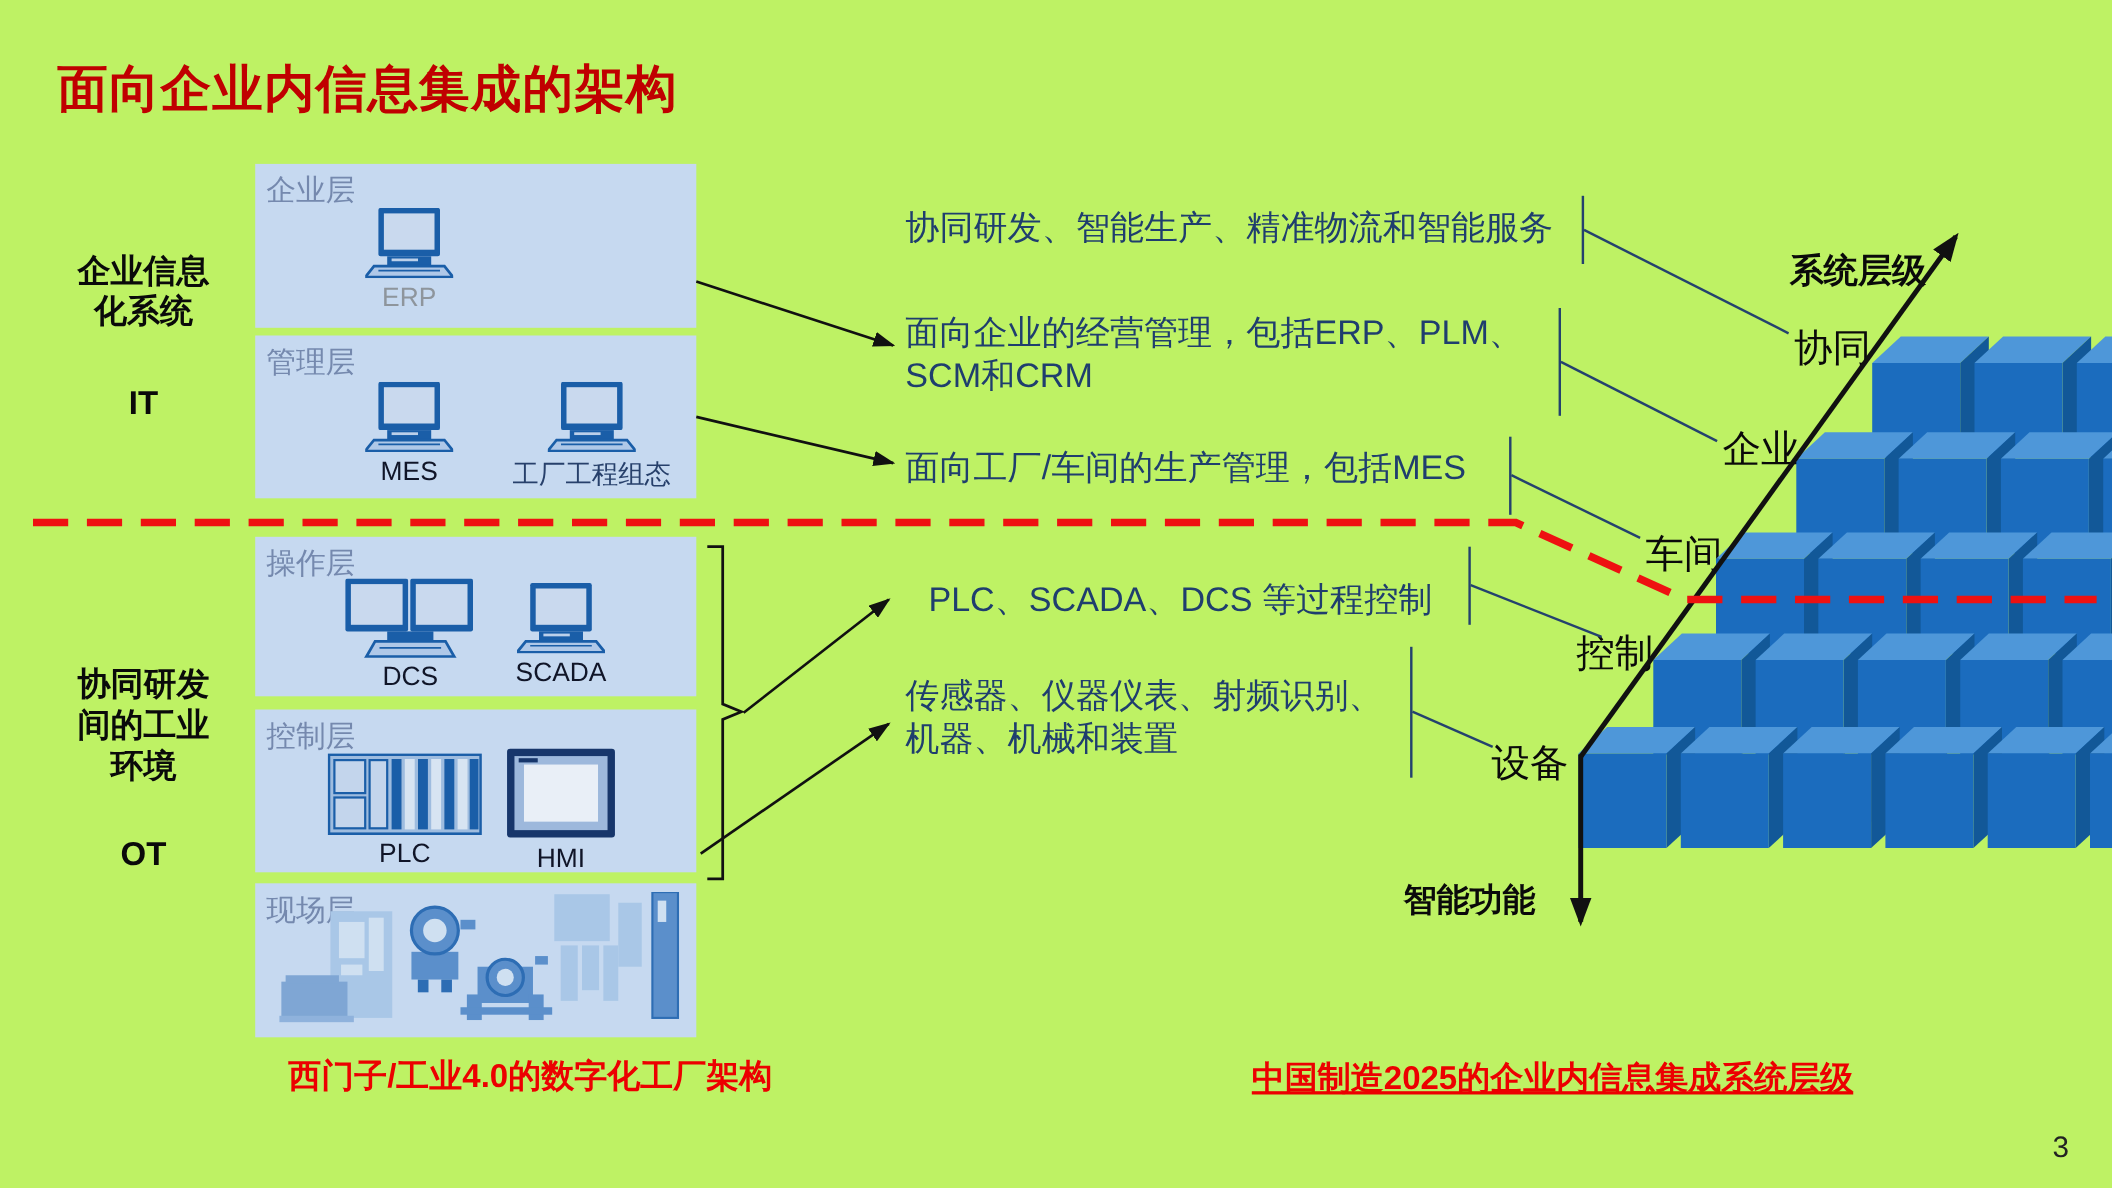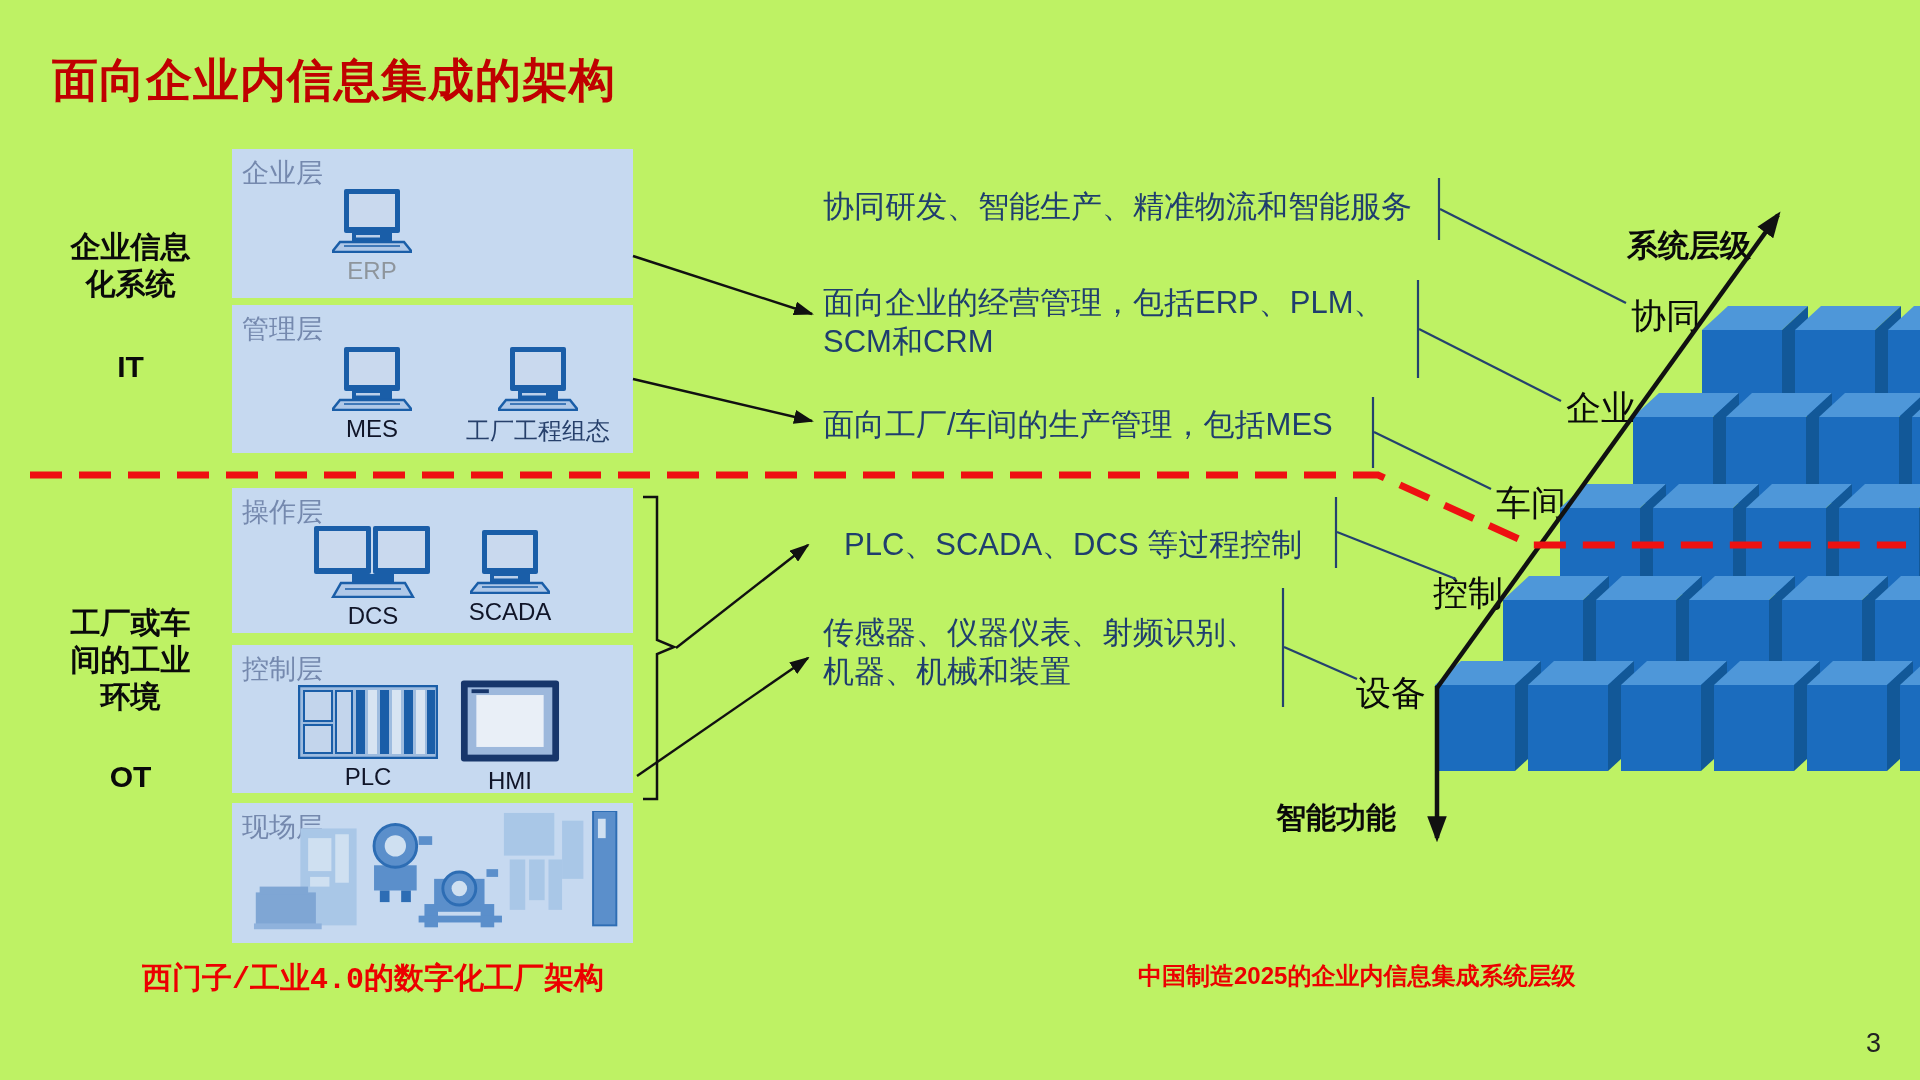--- a/index.html
+++ b/index.html
@@ -108,21 +108,21 @@
         <rect x="355" y="8" width="8" height="20" fill="#CFE0F1"></rect>
       </symbol>
     </defs>
   </svg>
 
   <div class="abs title">面向企业内信息集成的架构</div>
 
   <div class="abs side-label" style="top:228px;">企业信息
 化系统</div>
   <div class="abs side-label" style="top:348px;">IT</div>
-  <div class="abs side-label" style="top:604px;">工厂或车
+  <div class="abs side-label" style="top:604px;">协同研发
 间的工业
 环境</div>
   <div class="abs side-label" style="top:758px;">OT</div>
 
   <div class="panel" style="top:149px;height:149px;">
     <div class="panel-label">企业层</div>
     <div class="dev" style="left:96px;top:40px;">
       <svg width="88" height="64" viewBox="0 0 80 64">
           <use href="#sym-pc"></use>
         </svg>
@@ -194,22 +194,22 @@
 机器、机械和装置</div>
 
   <div class="abs axis-label" style="left:1627px;top:225px;">系统层级</div>
   <div class="abs axis-label" style="left:1276px;top:798px;font-size:30px;">智能功能</div>
   <div class="abs level" style="left:1631px;top:293px;">协同</div>
   <div class="abs level" style="left:1566px;top:385px;">企业</div>
   <div class="abs level" style="left:1496px;top:480px;">车间</div>
   <div class="abs level" style="left:1433px;top:570px;">控制</div>
   <div class="abs level" style="left:1356px;top:670px;">设备</div>
 
-  <div class="abs caption" style="left:142px;top:958px;width:560px;text-align:left;font-family:Liberation Mono, monospace;">西门子/工业4.0的数字化工厂架构</div>
-  <div class="abs caption" style="left:1138px;top:960px;font-size:24px;">中国制造2025的企业内信息集成系统层级</div>
+  <div class="abs caption" style="left:142px;top:958px;width:560px;text-align:right;">西门子/工业4.0的数字化工厂架构</div>
+  <div class="abs caption" style="left:1138px;top:960px;font-size:30px;text-decoration:underline;">中国制造2025的企业内信息集成系统层级</div>
   <div class="abs page-num" style="left:1866px;top:1028px;">3</div>
 
   <svg class="overlay" width="1920" height="1080" viewBox="0 0 1920 1080">
     <defs>
       <marker id="mArrow" viewBox="0 0 20 14" refX="18" refY="7" markerWidth="20" markerHeight="14" orient="auto" markerUnits="userSpaceOnUse">
         <path d="M0,0 L20,7 L0,14 z" fill="#111"></path>
       </marker>
       <marker id="mAxis" viewBox="0 0 24 18" refX="20" refY="9" markerWidth="26" markerHeight="20" orient="auto" markerUnits="userSpaceOnUse">
         <path d="M0,0 L24,9 L0,18 z" fill="#111"></path>
       </marker>

